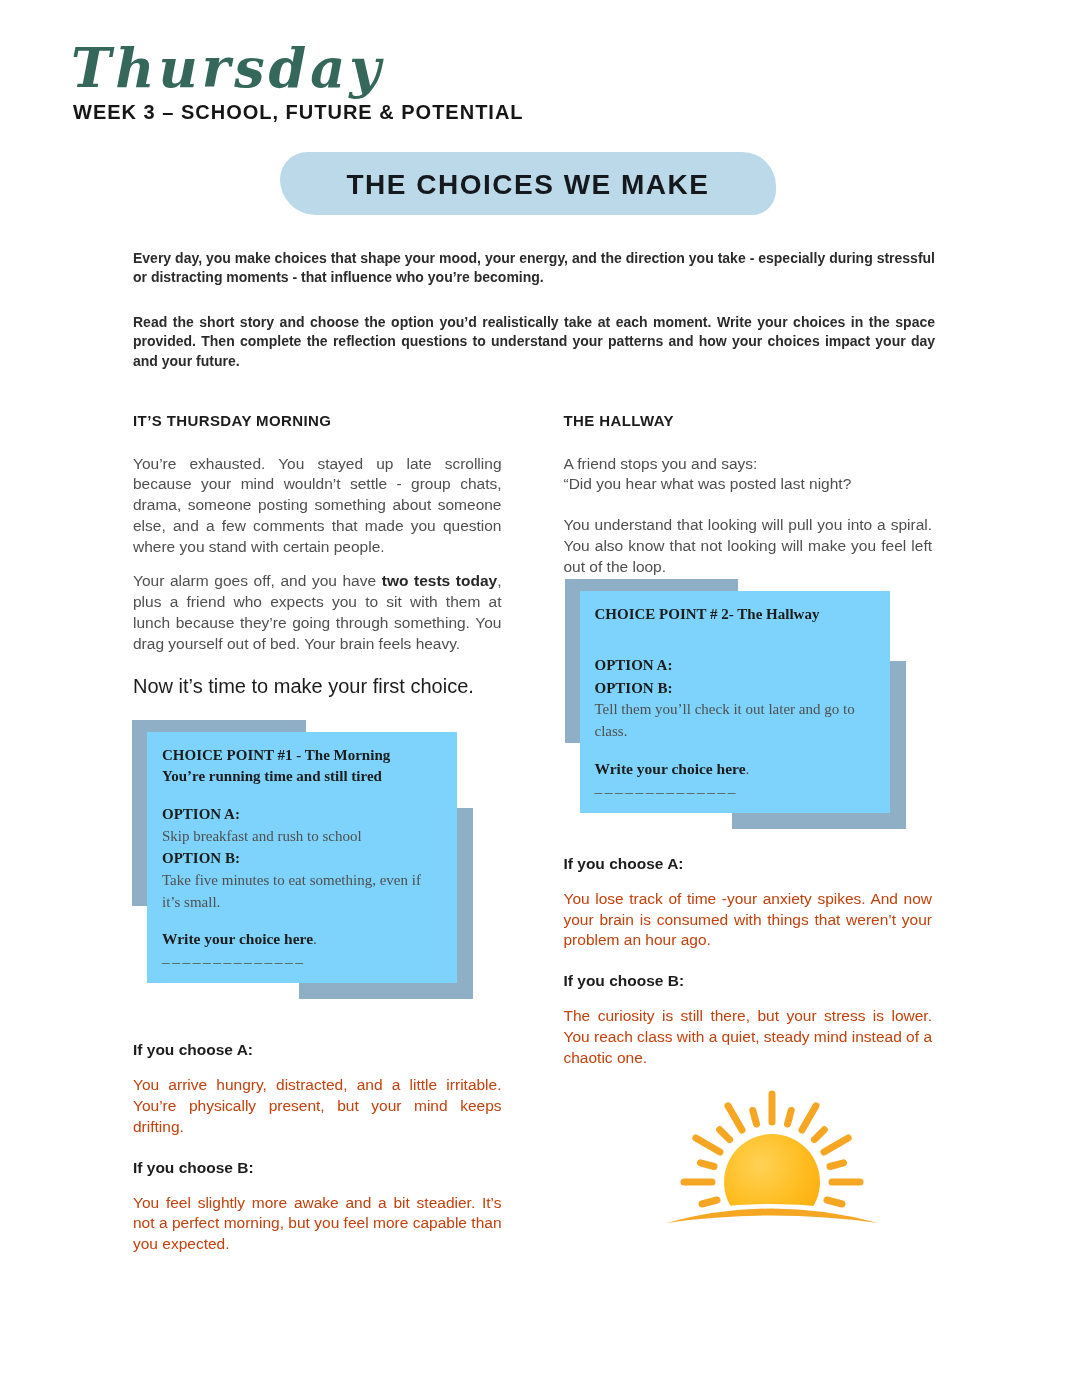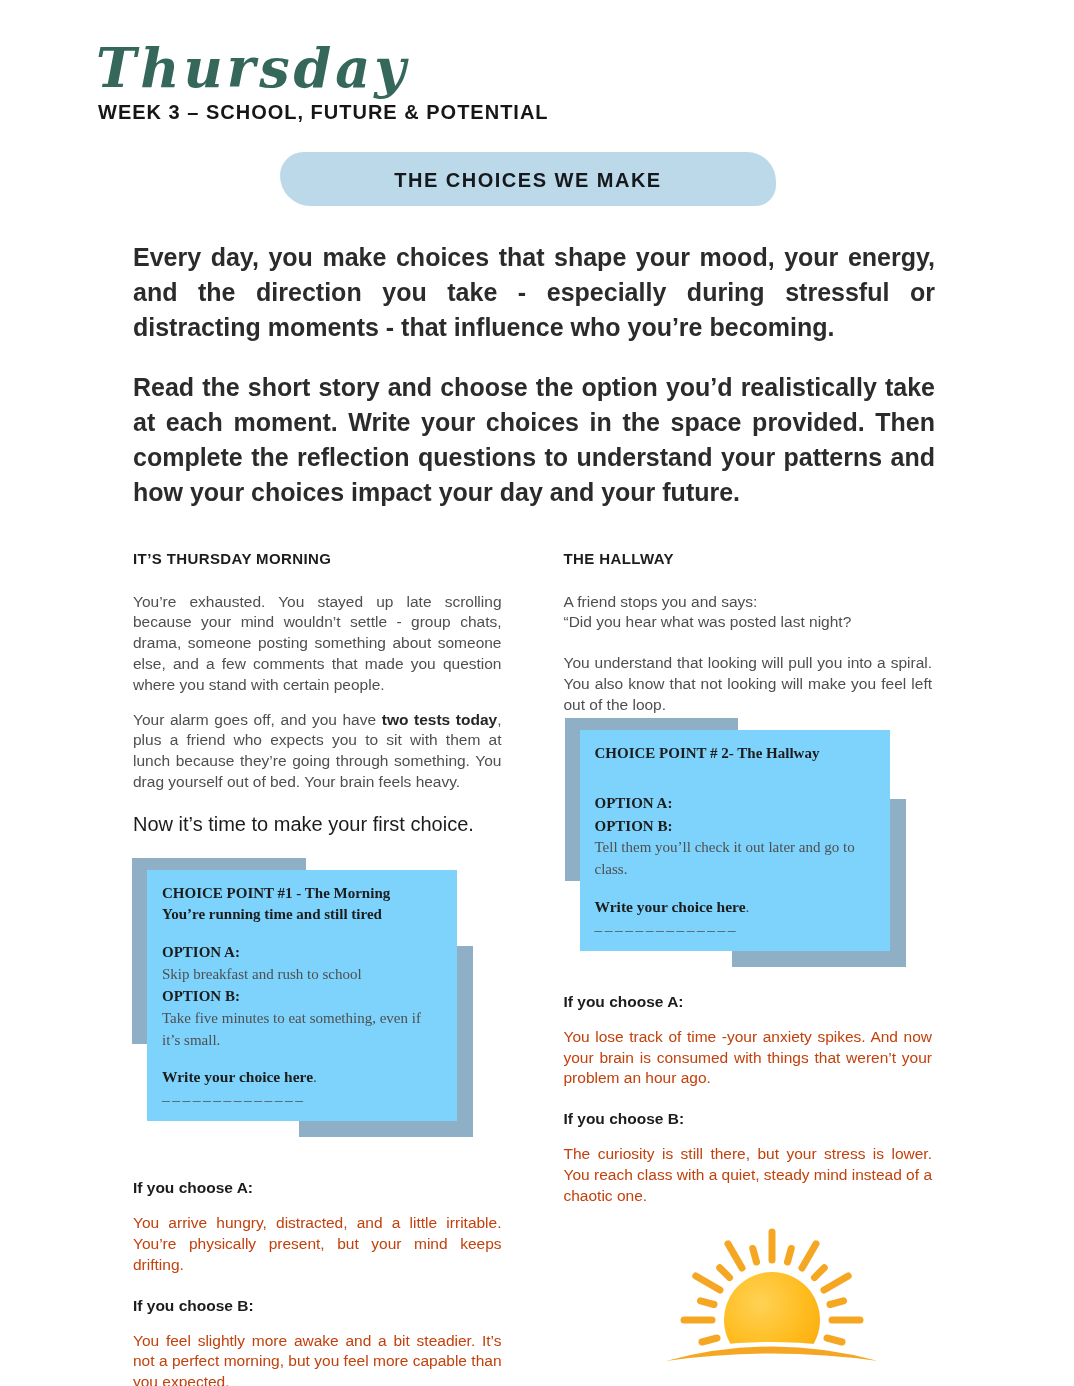--- a/index.html
+++ b/index.html
@@ -2,38 +2,38 @@
 <html><head>
 <meta charset="utf-8">
 <style>
   * { margin:0; padding:0; box-sizing:border-box; }
   html,body { background:#ffffff; }
   .page {
     width:1074px; height:1386px; background:#ffffff; position:relative;
     font-family:"Liberation Sans", sans-serif; color:#1f1f1f; overflow:hidden;
   }
   
-  .header { padding:40px 0 0 96px; }
+  .header { padding:40px 0 0 71px; }
   .script-day {
     font-family:"DejaVu Serif", serif; font-style:italic; font-weight:bold;
     font-size:54px; line-height:1.05; color:#35685A; letter-spacing:4px;
   }
   .week-title {
     font-size:20px; font-weight:bold; letter-spacing:1px; color:#161616;
     margin:4px 0 0 2px;
   }
   
   .badge {
     width:496px; margin:28px 0 0 280px; background:#BCD9EA;
     border-radius:34px 42px 30px 44px; text-align:center; padding:17px 10px 14px;
   }
-  .badge-title { font-size:20px; font-weight:bold; letter-spacing:1.5px; color:#15181c; }
+  .badge-title { font-size:28px; font-weight:bold; letter-spacing:1.5px; color:#15181c; }
   .badge-sub   { font-size:19px; font-weight:bold; letter-spacing:1.2px; color:#15181c; margin-top:3px; }
   
-  .intro { margin:34px 139px 0 133px; font-size:25px; font-weight:600;
+  .intro { margin:34px 139px 0 133px; font-size:14px; font-weight:600;
            color:#2b2b2b; line-height:1.4; text-align:justify; }
   .intro p + p { margin-top:25px; }
   
   .cols { display:flex; gap:62px; margin:40px 142px 0 133px; }
   .col { flex:1; min-width:0; }
   .col-heading { font-size:15px; font-weight:bold; letter-spacing:0.4px;
                  color:#1c1c1c; margin:0 0 25px; }
   .body-p { font-size:15.5px; color:#4f4f4f; line-height:1.34;
             text-align:justify; margin:0 0 14px; }
   .body-p b { color:#262626; }

